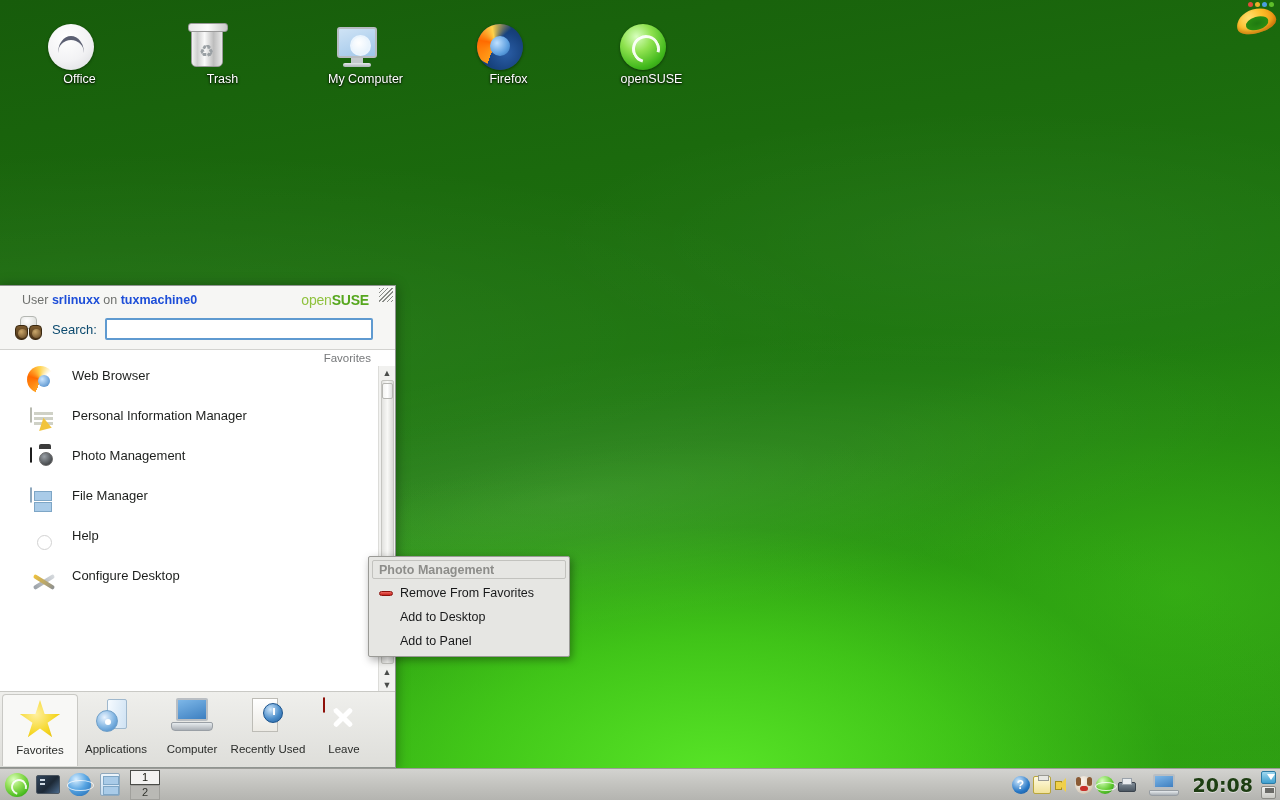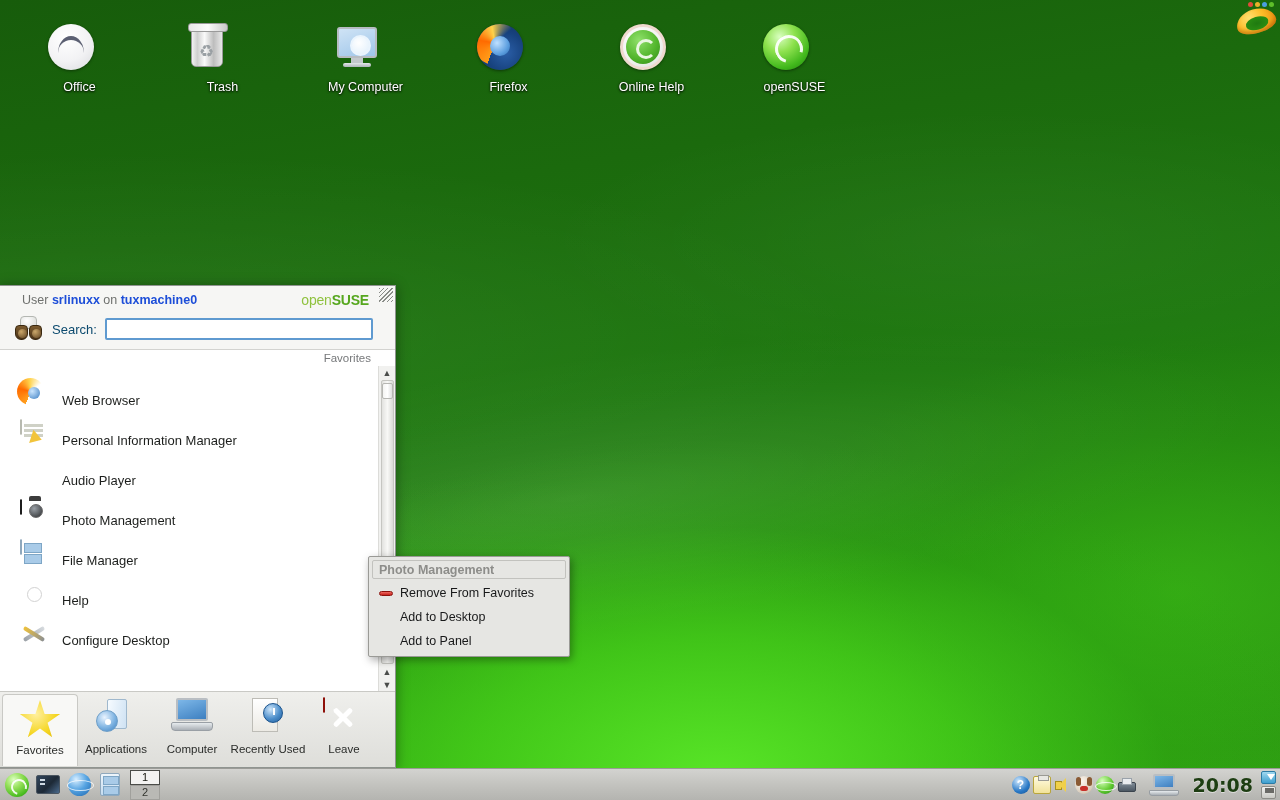--- a/index.html
+++ b/index.html
@@ -51,21 +51,21 @@
   #cashew .dots i { width:5px; height:5px; border-radius:50%; display:block; }
 
   
   .desk-icons { position:absolute; left:0; top:24px; display:flex; }
   .desk-icon {
     width:143px; text-align:center; cursor:pointer;
     display:flex; flex-direction:column; align-items:center;
   }
   .desk-icon .glyph { width:48px; height:48px; position:relative; }
   .desk-icon .lbl {
-    margin-top:8px; color:#fff; font-size:12.5px;
+    color:#fff; font-size:12.5px;
     text-shadow:0 1px 2px rgba(0,0,0,.85), 0 0 3px rgba(0,0,0,.6);
     padding-left:16px;
   }
 
   
   .ic-office { width:46px;height:46px;border-radius:50%;
     background:radial-gradient(circle at 38% 30%, #ffffff 0%, #f2f2f4 55%, #d9dade 100%);
     box-shadow:0 1px 3px rgba(0,0,0,.4); position:relative; }
   .ic-office::after{content:"";position:absolute;left:10px;top:12px;width:26px;height:13px;
     border-top:4px solid #5b5f72;border-radius:50% 50% 0 0/100% 100% 0 0;transform:rotate(0deg);}
@@ -132,21 +132,21 @@
   .k-searchlabel { font-size:13px; color:#0c4a6e; }
   .k-searchinput {
     flex:1; height:22px; border:2px solid #5f9ad0; border-radius:2px;
     background:#fff; font-family:"Liberation Sans",sans-serif; font-size:12px; padding:0 4px; outline:none;
   }
 
   .k-favlabel { text-align:right; font-size:11.5px; color:#76787a; padding:2px 24px 2px 0; background:#fff; }
 
   .k-body { flex:1; display:flex; background:#fff; position:relative; overflow:hidden; }
   .k-list { flex:1; padding:2px 0 0 0; }
-  .k-item { display:flex; align-items:flex-end; height:40px; padding-left:20px; gap:14px; cursor:pointer; }
+  .k-item { display:flex; align-items:flex-start; height:40px; padding-left:30px; gap:14px; cursor:pointer; }
   .k-item .txt { font-size:13px; color:#1d1f1d; }
   .k-item .ico { width:28px; height:28px; flex:none; position:relative; }
 
   .mi-ff { width:27px;height:27px;border-radius:50%;position:relative;overflow:hidden;
     background:radial-gradient(circle at 60% 60%, #2b5fa8, #11356a); }
   .mi-ff::before{content:"";position:absolute;left:-3px;top:-2px;width:27px;height:27px;border-radius:50%;
     background:conic-gradient(from 200deg,#ffa020 0deg,#ff6a00 85deg,#ffd24a 155deg,rgba(255,150,20,0) 215deg);}
   .mi-ff::after{content:"";position:absolute;left:8px;top:7px;width:12px;height:12px;border-radius:50%;
     background:radial-gradient(circle at 35% 35%, #cbe6ff, #3b7ec2);}
   .mi-pim { width:27px;height:26px;border-radius:2px;position:relative;
@@ -354,26 +354,20 @@
     <div class="lbl">My Computer</div>
   </div>
   <div class="desk-icon">
     <div class="glyph">
         <div class="ic-ff"></div>
       </div>
     <div class="lbl">Firefox</div>
   </div>
   <div class="desk-icon">
     <div class="glyph">
-        <div class="ic-help"></div>
-      </div>
-    <div class="lbl">Online Help</div>
-  </div>
-  <div class="desk-icon">
-    <div class="glyph">
         <div class="ic-suse"></div>
       </div>
     <div class="lbl">openSUSE</div>
   </div>
 </div>
 
 <div id="kickoff">
 
   <div class="k-top">
     <div class="k-userline">
@@ -405,24 +399,20 @@
     <div class="k-list">
       <div class="k-item">
         <span class="ico"><span class="mi-ff"></span></span>
         <span class="txt">Web Browser</span>
       </div>
       <div class="k-item">
         <span class="ico"><span class="mi-pim"></span></span>
         <span class="txt">Personal Information Manager</span>
       </div>
       <div class="k-item">
-        <span class="ico"><span class="mi-audio"></span></span>
-        <span class="txt">Audio Player</span>
-      </div>
-      <div class="k-item">
         <span class="ico"><span class="mi-photo"></span></span>
         <span class="txt">Photo Management</span>
       </div>
       <div class="k-item">
         <span class="ico"><span class="mi-file"></span></span>
         <span class="txt">File Manager</span>
       </div>
       <div class="k-item">
         <span class="ico"><span class="mi-help"></span></span>
         <span class="txt">Help</span>

